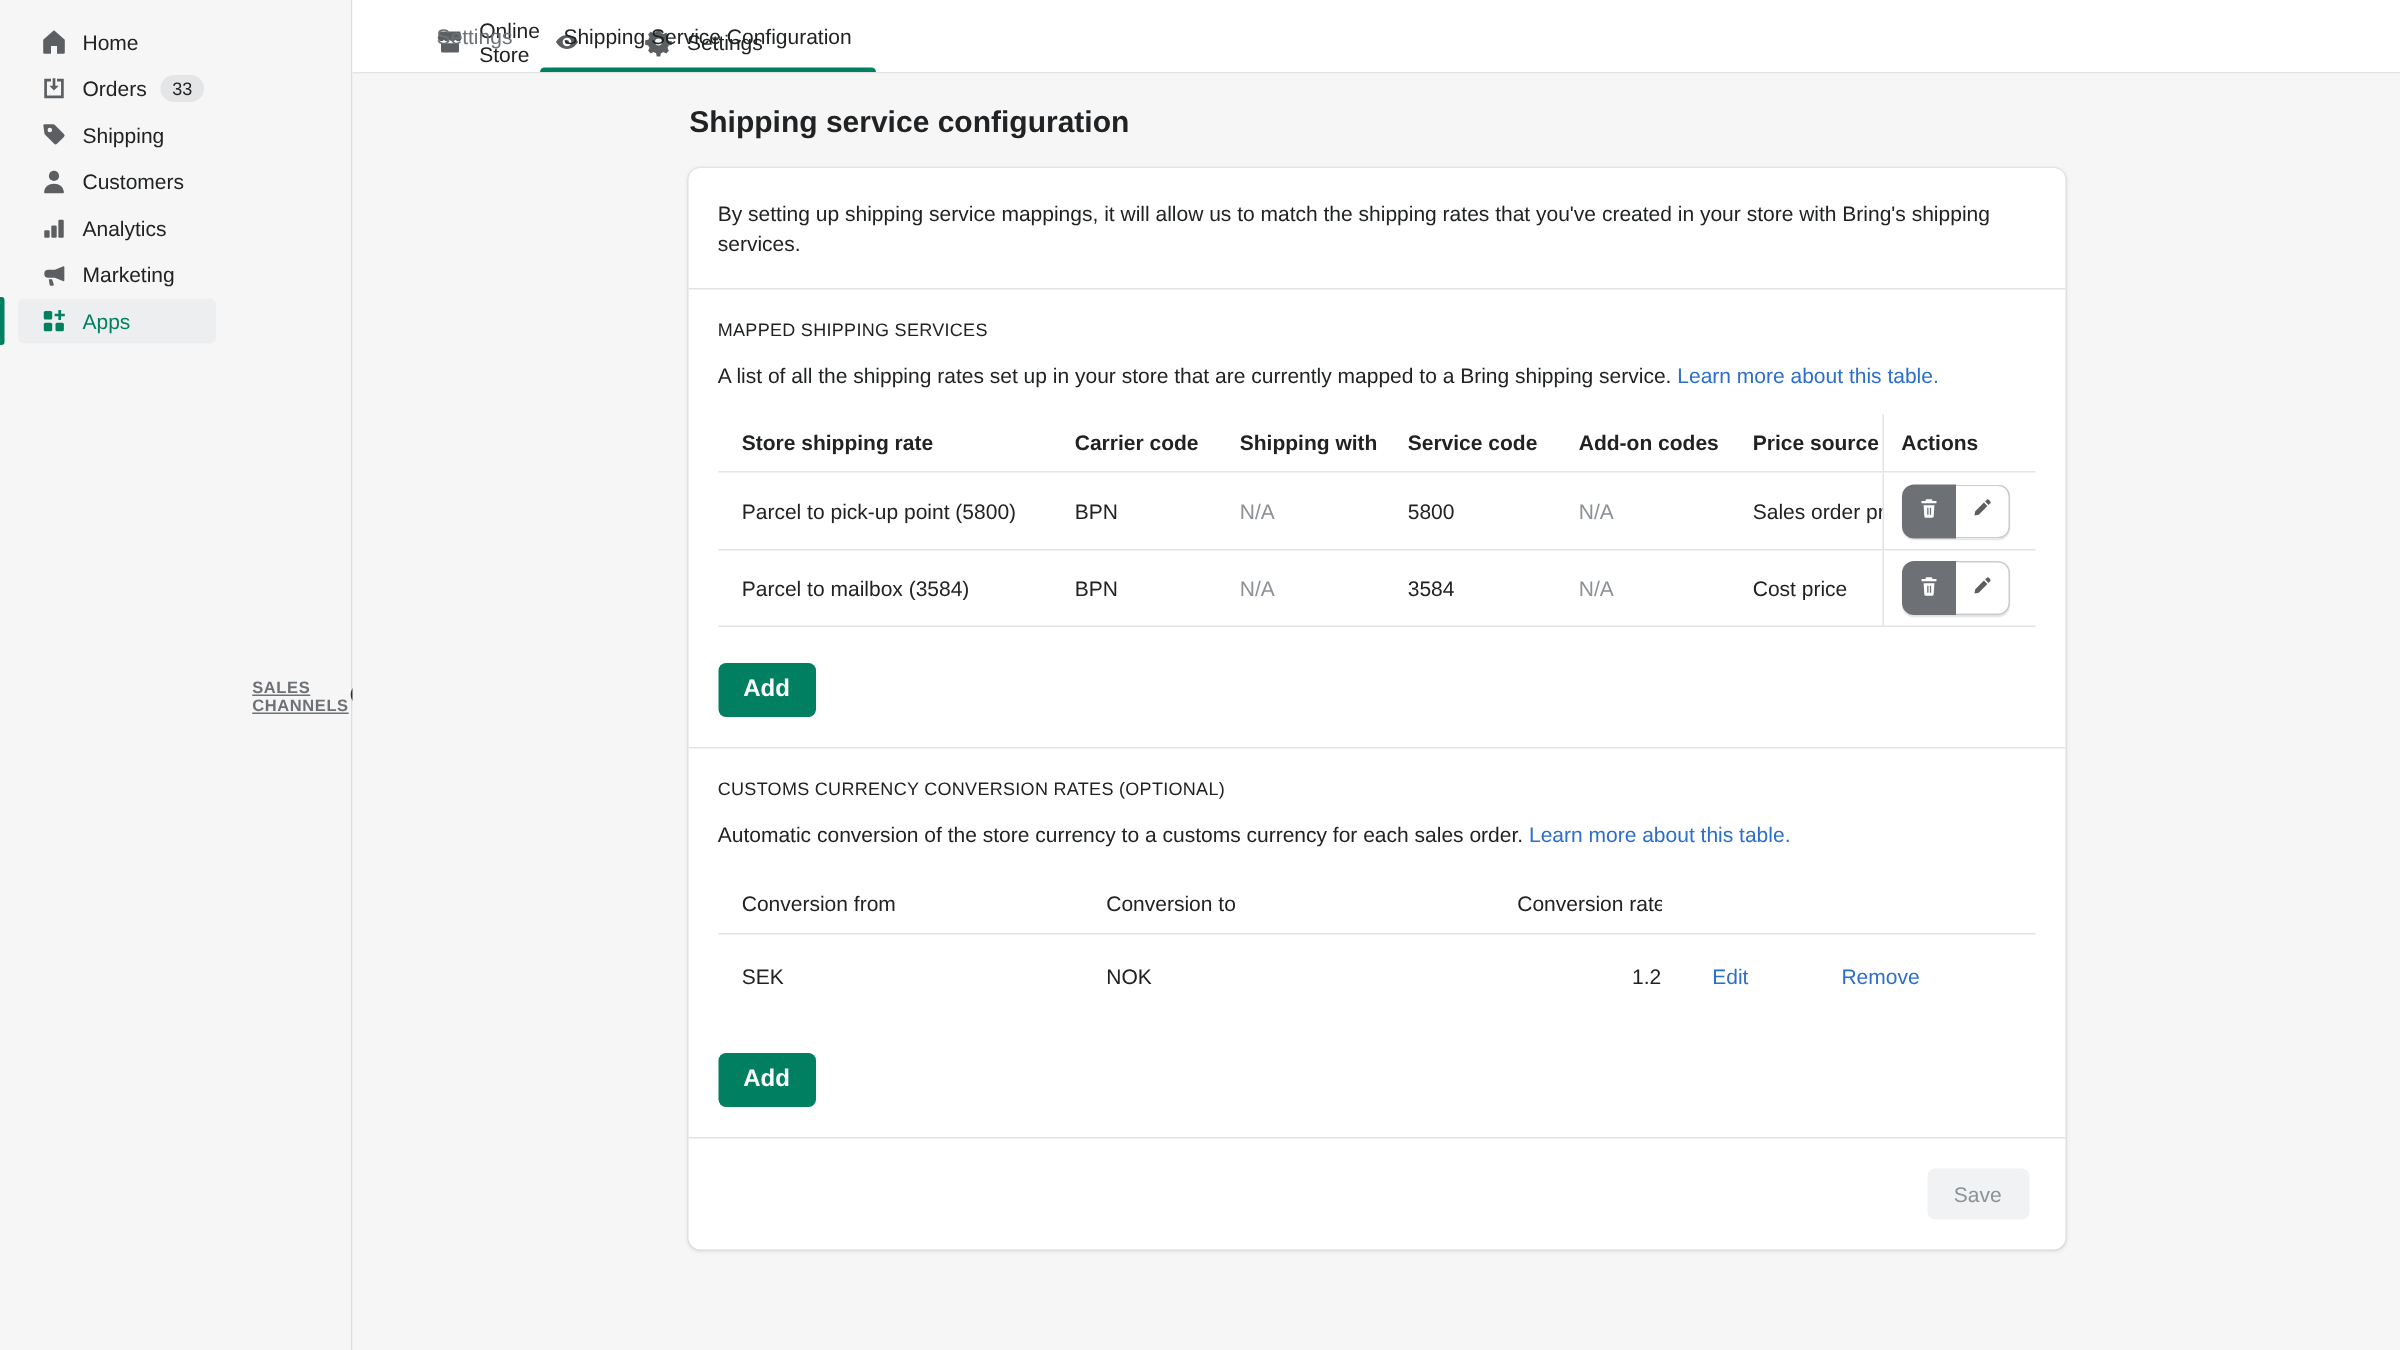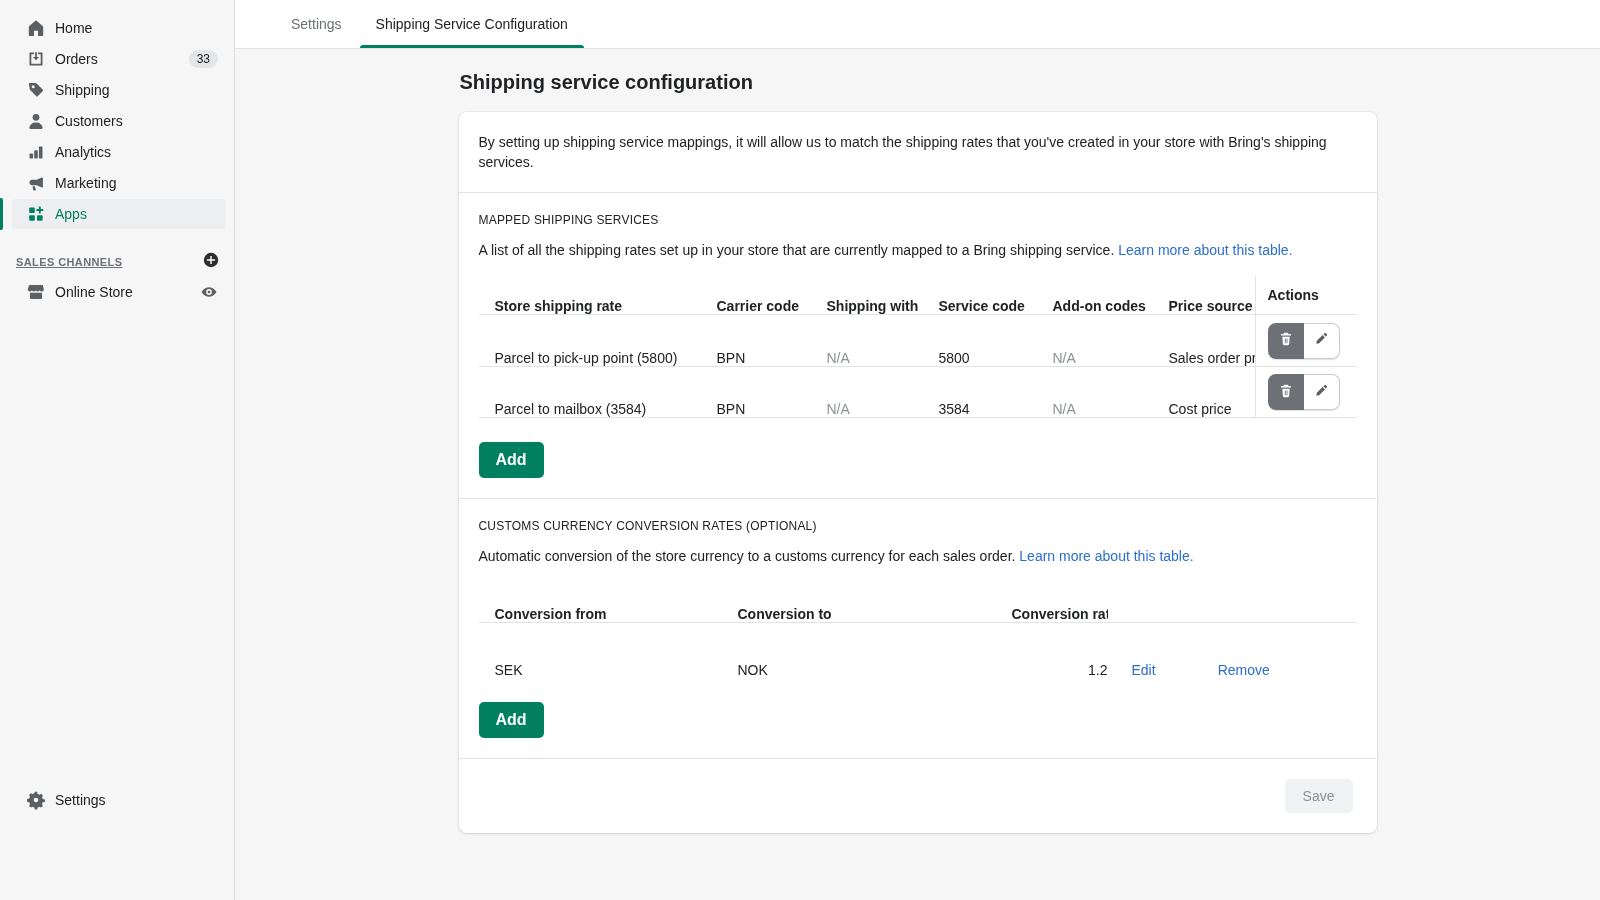--- a/index.html
+++ b/index.html
@@ -13,21 +13,21 @@
   body{
     width:1600px;height:900px;overflow:hidden;
     font-family:"Liberation Sans", sans-serif;
     font-size:14px;color:var(--text);background:var(--page-bg);
   }
   .app{display:flex;width:1600px;height:900px}
 
   
   .sidebar{
     width:235px;min-width:235px;background:var(--page-bg);
-    border-right:1px solid #dcdee0;display:flex;flex-direction:column;
+    border-right:1px solid #dcdee0;display:flex;flex-direction:row;
     padding-top:12px;
   }
   .nav-item{
     position:relative;display:flex;align-items:center;gap:9px;
     height:30px;margin:1px 8px 1px 12px;padding:0 8px 0 14px;border-radius:4px;
     color:var(--text);font-weight:500;cursor:pointer;
   }
   .nav-item .nav-icon{display:flex;align-items:center;justify-content:center;width:20px;height:20px}
   .nav-item svg{display:block}
   .nav-item.active{background:var(--active-item-bg);color:var(--green)}
@@ -90,21 +90,21 @@
   }
   .card-section{padding:20px;border-bottom:1px solid var(--border)}
   .card-section.no-border{border-bottom:none}
   .intro p{margin:0;line-height:20px}
 
   .section-label{font-size:12px;font-weight:500;letter-spacing:.2px;margin:0 0 13px;color:var(--text)}
   .section-desc{margin:0 0 16px;line-height:20px}
   a.table-link{color:var(--link-blue);text-decoration:none;cursor:pointer}
 
   
-  .trow{display:flex;align-items:flex-end}
+  .trow{display:flex;align-items:center}
   .thead{height:38px;font-weight:600}
   .tbody-row{height:52px;border-top:1px solid var(--border)}
   .tbody-row.last{border-bottom:1px solid var(--border)}
   .tc{padding-left:16px;white-space:nowrap;overflow:hidden}
   .t1-c1{width:222px}
   .t1-c2{width:110px}
   .t1-c3{width:112px}
   .t1-c4{width:114px}
   .t1-c5{width:116px}
   .t1-c6{width:102px}
@@ -120,27 +120,27 @@
     width:36px;height:36px;background:#fff;border:1px solid #c9cccf;border-left:none;
     border-radius:0 8px 8px 0;display:flex;align-items:center;justify-content:center;cursor:pointer;
   }
 
   .btn-add{
     margin-top:24px;background:var(--green);color:#fff;border:none;border-radius:5px;
     padding:9px 17px;font-size:16px;font-weight:700;font-family:"Liberation Sans",sans-serif;cursor:pointer;
   }
 
   
-  .t2-head{height:40px;font-weight:700}
+  .t2-head{height:40px;font-weight:400}
   .t2-row{height:56px}
   .t2-c1{width:243px}
   .t2-c2{width:290px}
   .t2-c3{width:96px;text-align:right;padding-left:0}
   .t2-sep{border-top:1px solid var(--border)}
-  .link-edit{margin-left:24px}
+  .link-edit{margin-left:34px}
   .link-remove{margin-left:62px}
 
   .card-footer{border-top:1px solid var(--border);padding:20px 24px;display:flex;justify-content:flex-end}
   .btn-save{
     background:var(--disabled-bg);color:var(--muted);border:none;border-radius:5px;
     padding:9px 18px;font-size:14px;font-weight:500;font-family:"Liberation Sans",sans-serif;
   }
 </style>
 </head>
 <body>

